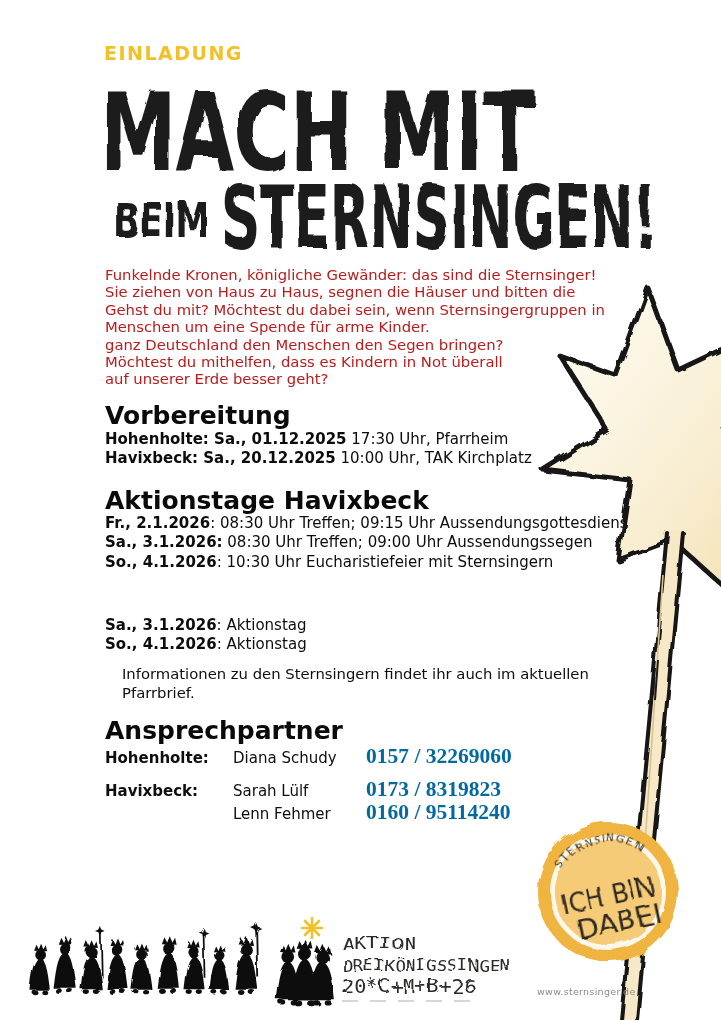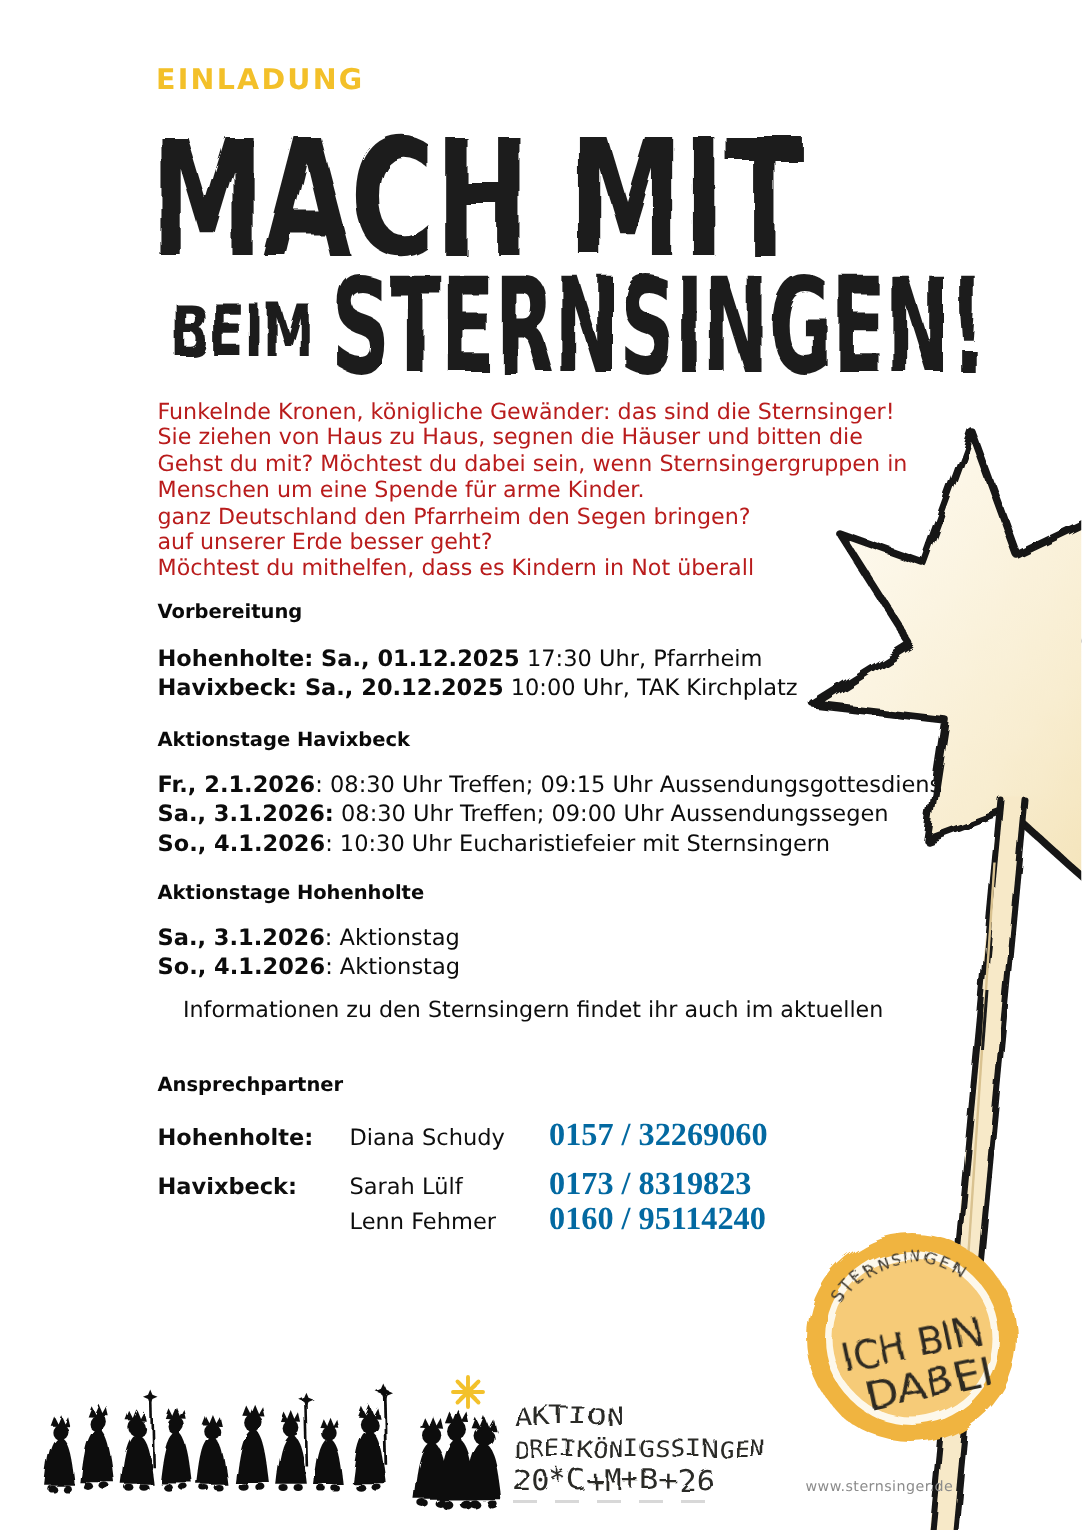--- a/index.html
+++ b/index.html
@@ -9,21 +9,21 @@
   svg{overflow:visible;display:block;}
 
   .eyebrow{left:104px;top:42px;font-size:19px;font-weight:bold;letter-spacing:1.5px;color:#F3C029;}
 
   .title-svg{left:92px;top:70px;z-index:2;}
   .title-svg text{font-family:"DejaVu Sans","Liberation Sans",sans-serif;font-weight:700;fill:#1c1c1c;}
 
   .intro{left:105px;top:266px;z-index:1;}
   .iline{white-space:pre;font-size:14.8px;line-height:17.4px;color:#b91c1c;}
 
-  .sec-h{position:absolute;left:105px;margin:0;font-size:13px;font-weight:bold;color:#0a0a0a;white-space:pre;z-index:1;}
+  .sec-h{position:absolute;left:105px;margin:0;font-size:25px;font-weight:bold;color:#0a0a0a;white-space:pre;z-index:1;}
   .rows{position:absolute;left:105px;z-index:1;}
   .row{white-space:pre;font-size:15px;line-height:19.3px;color:#0c0c0c;}
   .b{font-weight:bold;text-align:center;}
 
   .note{left:105px;top:664px;z-index:1;}
   .nline{white-space:pre;font-size:14.8px;line-height:19px;margin-left:17px;}
 
   .crow{position:absolute;left:0;width:600px;height:28px;z-index:1;}
   .cplace{position:absolute;left:105px;top:0;font-size:15px;font-weight:bold;white-space:pre;}
   .cname{position:absolute;left:233px;top:0;font-size:15px;white-space:pre;}
@@ -81,46 +81,46 @@
       <text x="22" y="167" font-size="48" textLength="95" lengthAdjust="spacingAndGlyphs">BEIM</text>
       <text x="130" y="178" font-size="88" textLength="435" lengthAdjust="spacingAndGlyphs">STERNSINGEN!</text>
     </g>
   </svg>
 
   <div class="abs intro">
     <div class="iline">Funkelnde Kronen, königliche Gewänder: das sind die Sternsinger!</div>
     <div class="iline">Sie ziehen von Haus zu Haus, segnen die Häuser und bitten die</div>
     <div class="iline">Gehst du mit? Möchtest du dabei sein, wenn Sternsingergruppen in</div>
     <div class="iline">Menschen um eine Spende für arme Kinder.</div>
-    <div class="iline">ganz Deutschland den Pfarrheim den Segen bringen?</div>
+    <div class="iline">ganz Deutschland den Menschen den Segen bringen?</div>
+    <div class="iline">Möchtest du mithelfen, dass es Kindern in Not überall</div>
     <div class="iline">auf unserer Erde besser geht?</div>
-    <div class="iline">Möchtest du mithelfen, dass es Kindern in Not überall</div>
   </div>
 
   <h2 class="sec-h" style="top:401px">Vorbereitung</h2>
   <div class="rows" style="top:430px">
     <div class="row"><span class="b">Hohenholte: Sa., 01.12.2025</span><span> 17:30 Uhr, Pfarrheim</span></div>
     <div class="row"><span class="b">Havixbeck: Sa., 20.12.2025</span><span> 10:00 Uhr, TAK Kirchplatz</span></div>
   </div>
 
   <h2 class="sec-h" style="top:486px">Aktionstage Havixbeck</h2>
   <div class="rows" style="top:514px">
     <div class="row"><span class="b">Fr., 2.1.2026</span><span>: 08:30 Uhr Treffen; 09:15 Uhr Aussendungsgottesdienst</span></div>
     <div class="row"><span class="b">Sa., 3.1.2026:</span><span> 08:30 Uhr Treffen; 09:00 Uhr Aussendungssegen</span></div>
     <div class="row"><span class="b">So., 4.1.2026</span><span>: 10:30 Uhr Eucharistiefeier mit Sternsingern</span></div>
   </div>
 
-  <h2 class="sec-h" style="top:588px">Aktionstage Hohenholte</h2>
   <div class="rows" style="top:616px">
     <div class="row"><span class="b">Sa., 3.1.2026</span><span>: Aktionstag</span></div>
     <div class="row"><span class="b">So., 4.1.2026</span><span>: Aktionstag</span></div>
   </div>
 
   <div class="abs note">
     <div class="nline">Informationen zu den Sternsingern findet ihr auch im aktuellen</div>
+    <div class="nline">Pfarrbrief.</div>
   </div>
 
   <h2 class="sec-h" style="top:716px">Ansprechpartner</h2>
   <div class="crow" style="top:749px">
     <span class="cplace">Hohenholte:</span>
     <span class="cname">Diana Schudy</span>
     <span class="cphone">0157 / 32269060</span>
   </div>
   <div class="crow" style="top:782px">
     <span class="cplace">Havixbeck:</span>

